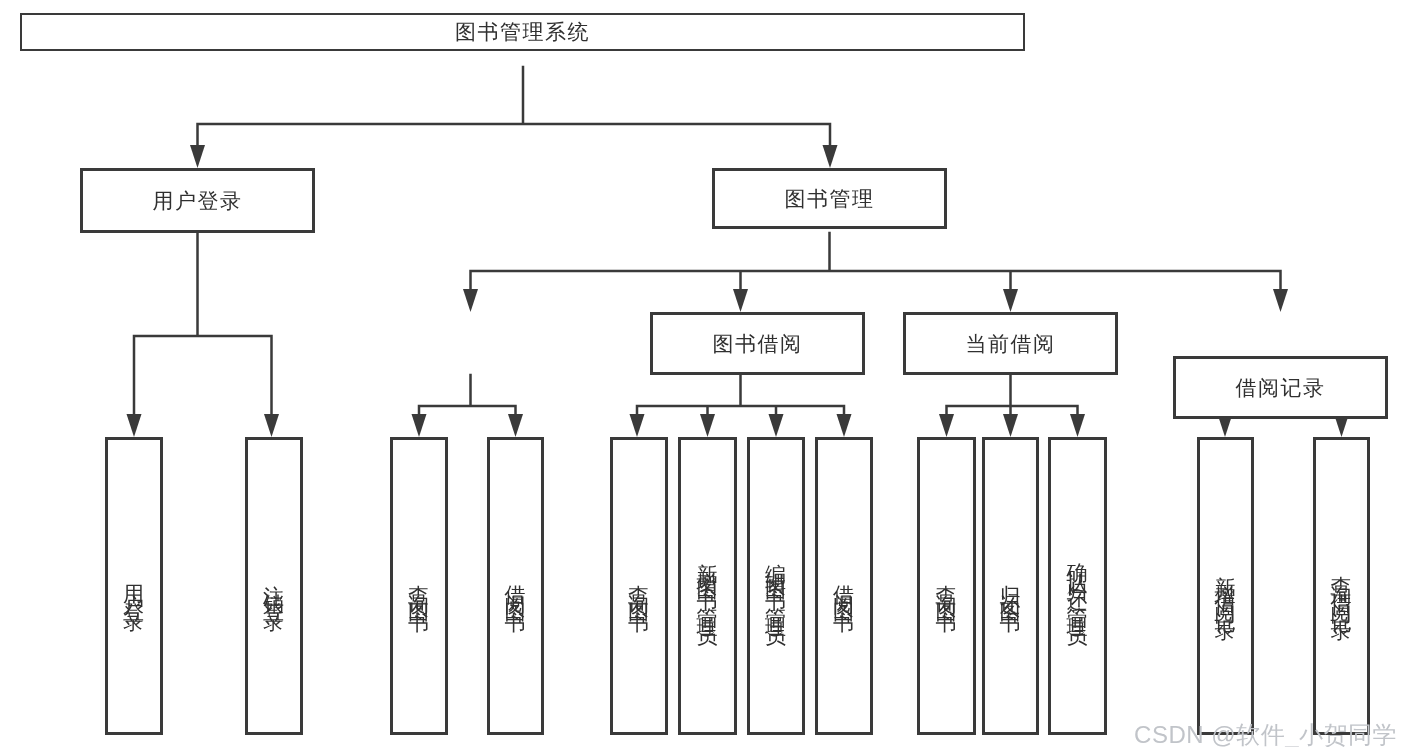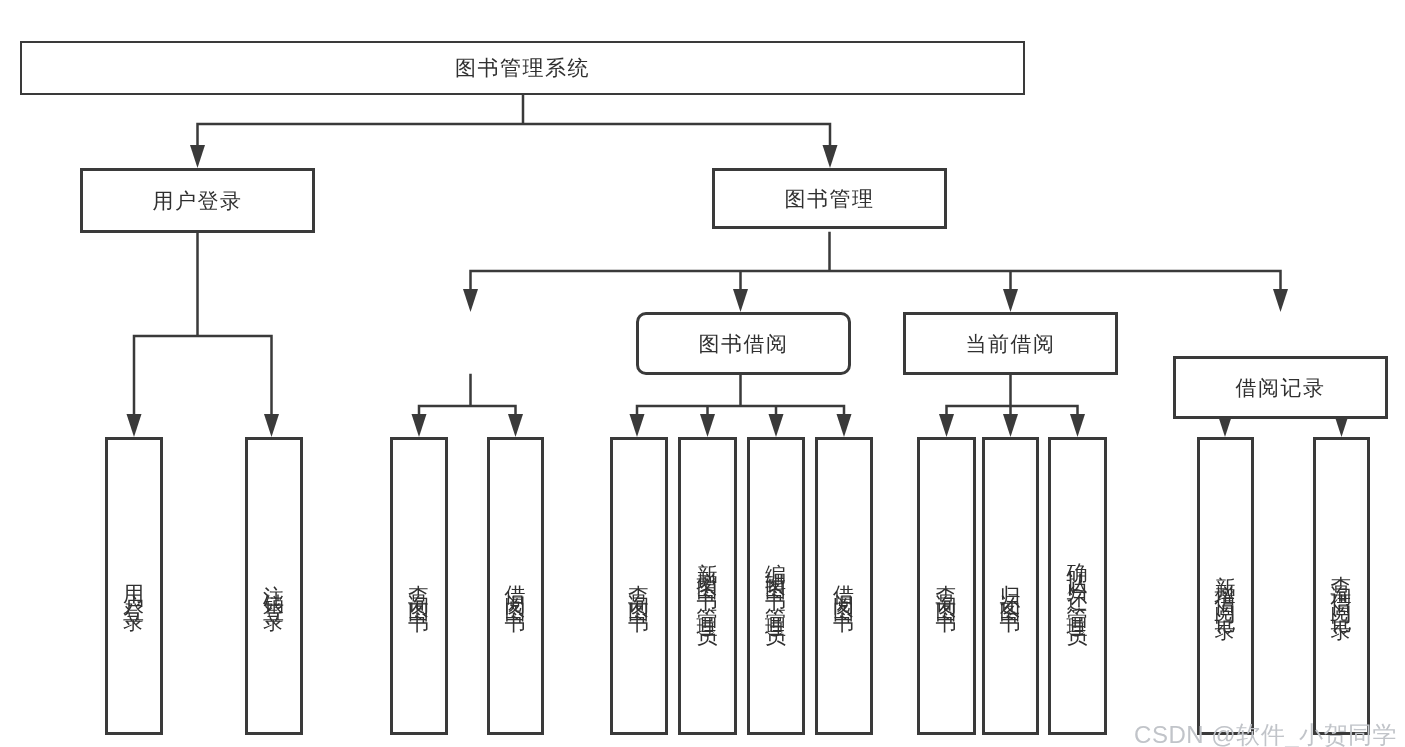--- a/index.html
+++ b/index.html
@@ -23,26 +23,26 @@
     background: #ffffff;
     border: 3px solid #3a3a3a;
     display: flex;
     align-items: center;
     justify-content: center;
     font-size: 21px;
     letter-spacing: 1.5px;
     color: #303030;
     white-space: nowrap;
   }
-  .root { left: 20px;  top: 13px;  width: 1005px; height: 54px; border-width: 2.5px; margin-top: 28px; }
+  .root { left: 20px;  top: 13px;  width: 1005px; height: 38px; border-width: 2.5px; }
   .l2a  { left: 80px;  top: 168px; width: 235px;  height: 65px; }
   .l2b  { left: 712px; top: 168px; width: 235px;  height: 61px; }
   .l3   { top: 312px; width: 215px; height: 63px; }
   .l3a  { left: 363px; }
-  .l3b  { left: 636px; border-radius: 10px; }
+  .l3b  { left: 650px; }
   .l3c  { left: 903px; }
   .l3d  { left: 1173px; margin-top: 44px; }
   .leaf {
     top: 437px;
     height: 298px;
     writing-mode: vertical-rl;
     font-size: 21px;
     letter-spacing: 9px;
     line-height: 1.1;
     white-space: normal;

